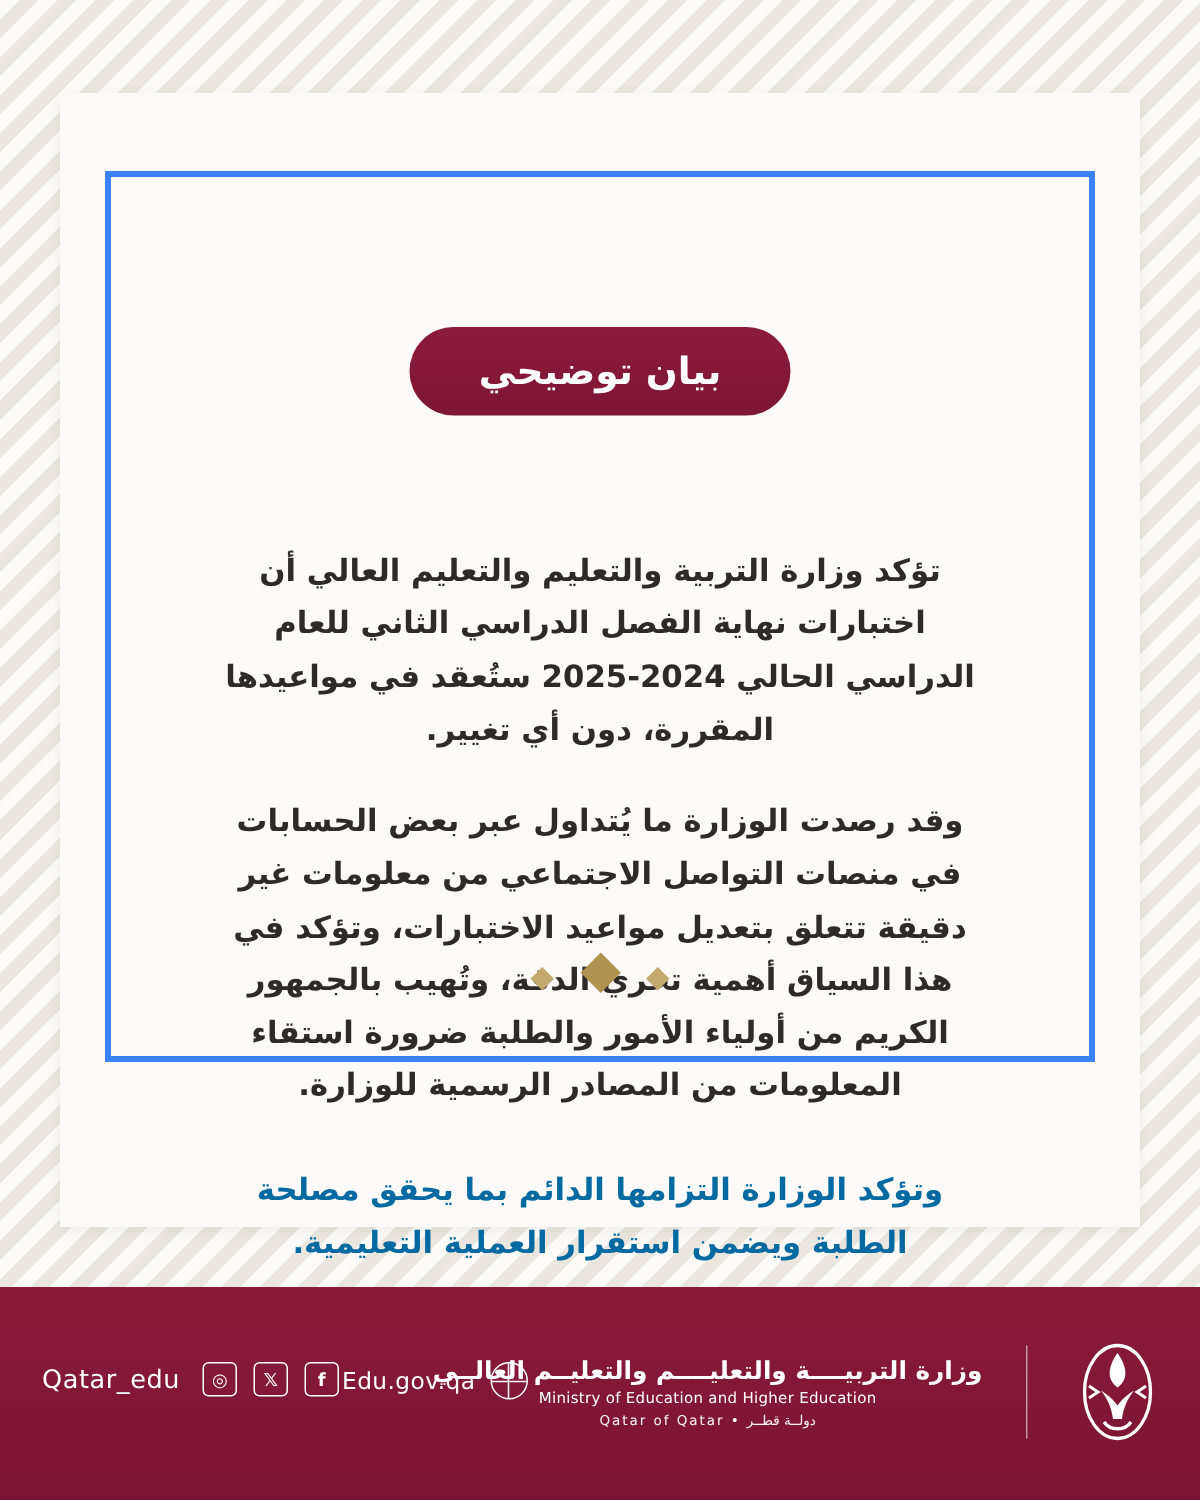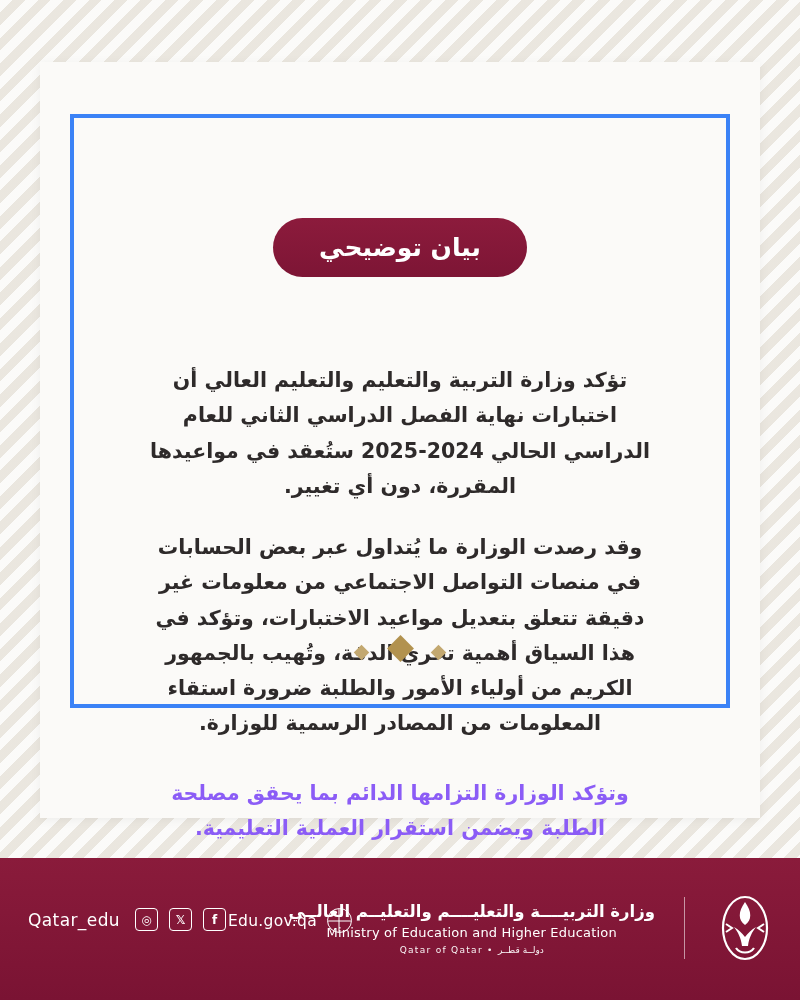--- a/index.html
+++ b/index.html
@@ -73,21 +73,21 @@
     top: 245px;
     text-align: center;
     color: #2e2a2a;
     font-size: 20.5px;
     line-height: 1.72;
     font-weight: 600;
     direction: rtl;
   }
   .para { margin: 0 0 26px 0; }
   .para.highlight {
-    color: #8b5cf6;
+    color: #0369a1;
     font-weight: bold;
     font-size: 20.5px;
     margin-top: 34px;
   }
 
   .diamonds {
     position: absolute;
     bottom: 46px;
     left: 0;
     right: 0;
@@ -182,21 +182,21 @@
   }
   .ministry-text { text-align: center; }
   .m-ar {
     font-size: 16.5px;
     font-weight: bold;
     letter-spacing: 0.5px;
     margin-bottom: 4px;
     white-space: nowrap;
   }
   .m-en {
-    font-size: 13px;
+    font-size: 10px;
     letter-spacing: 0.2px;
     direction: ltr;
     margin-bottom: 5px;
     white-space: nowrap;
   }
   .m-state {
     font-size: 9px;
     letter-spacing: 1.3px;
     direction: ltr;
     opacity: .95;

